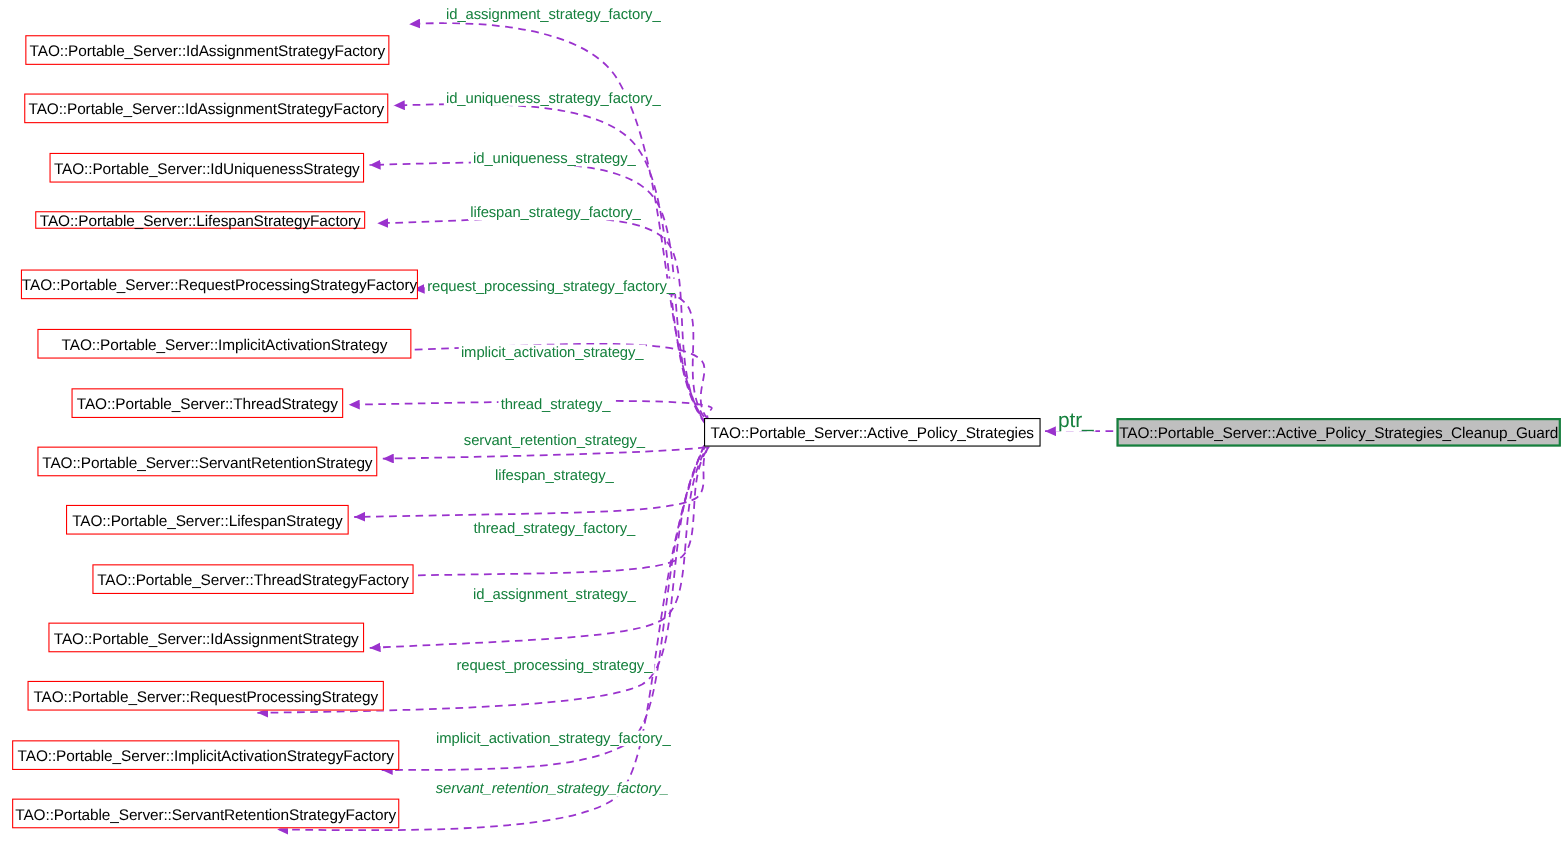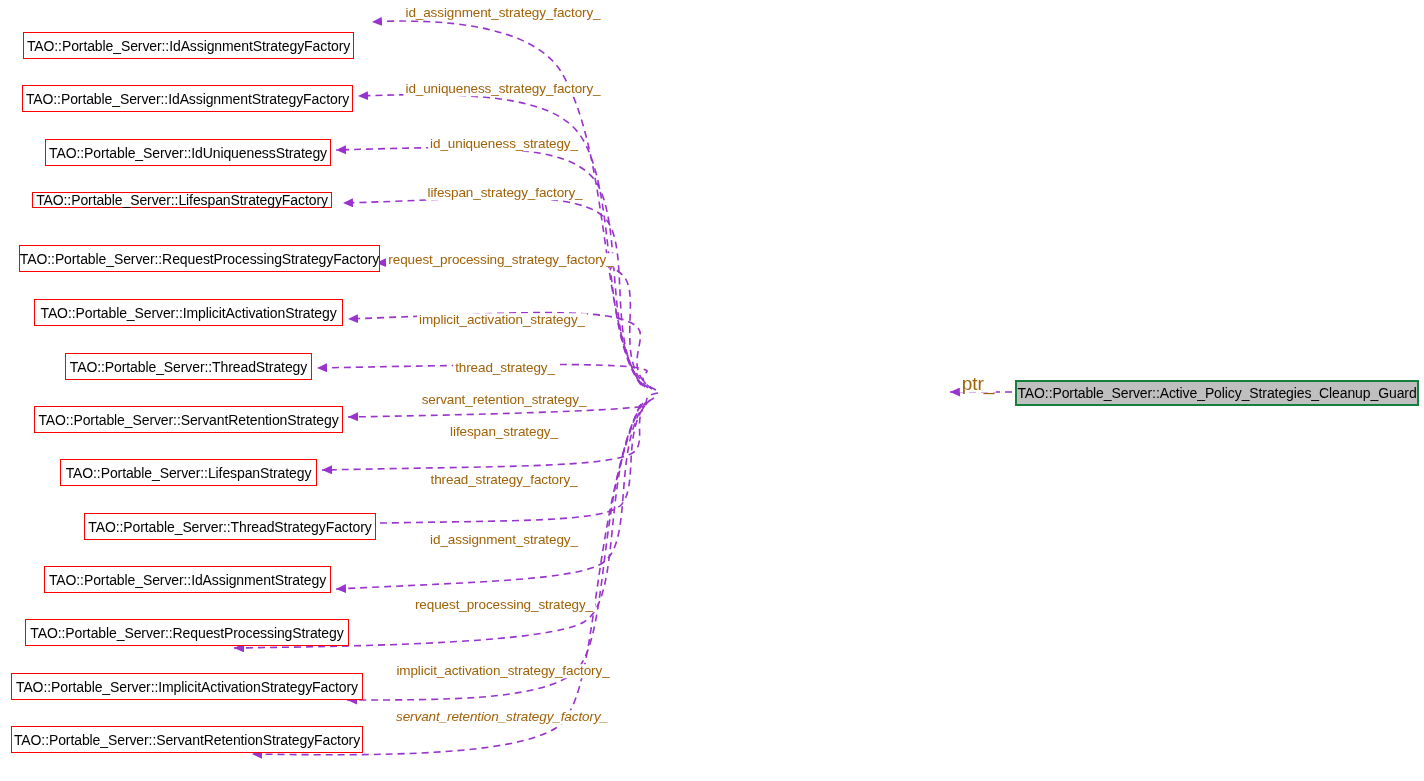--- a/index.html
+++ b/index.html
@@ -44,21 +44,21 @@
   .node.center {
     border: 1px solid #000000;
     background: #ffffff;
   }
   .node.current {
     border: 2px solid #15803d;
     background: #bfbfbf;
   }
   .edge-label {
     position: absolute;
-    color: #a16207;
+    color: #15803d;
     font-size: 13.5px;
     line-height: 1;
     white-space: nowrap;
     letter-spacing: -0.1px;
     transform: translate(-50%, -50%);
     background: #ffffff;
     padding: 0 2px;
   }
   .edge-label.ptr {
     font-size: 19px;
@@ -95,21 +95,21 @@
         <path d="M 1012,392 L 950,392" marker-end="url(#arrow)"></path>
       </g>
   </svg>
 
   <div id="nodes-layer">
       <div class="node" style="left: 23px; top: 32px; width: 331px; height: 27px;">TAO::Portable_Server::IdAssignmentStrategyFactory</div>
       <div class="node" style="left: 22px; top: 85px; width: 331px; height: 27px;">TAO::Portable_Server::IdAssignmentStrategyFactory</div>
       <div class="node" style="left: 45px; top: 139px; width: 286px; height: 27px;">TAO::Portable_Server::IdUniquenessStrategy</div>
       <div class="node" style="left: 32px; top: 192px; width: 300px; height: 16px; text-align: right;">TAO::Portable_Server::LifespanStrategyFactory</div>
       <div class="node" style="left: 19px; top: 245px; width: 361px; height: 27px;">TAO::Portable_Server::RequestProcessingStrategyFactory</div>
-      <div class="node" style="left: 34px; top: 299px; width: 309px; height: 27px;">TAO::Portable_Server::ImplicitActivationStrategy</div>
+      <div class="node" style="left: 34px; top: 299px; width: 340px; height: 27px;">TAO::Portable_Server::ImplicitActivationStrategy</div>
       <div class="node" style="left: 65px; top: 353px; width: 247px; height: 27px;">TAO::Portable_Server::ThreadStrategy</div>
       <div class="node" style="left: 34px; top: 406px; width: 309px; height: 27px;">TAO::Portable_Server::ServantRetentionStrategy</div>
       <div class="node" style="left: 60px; top: 459px; width: 257px; height: 27px;">TAO::Portable_Server::LifespanStrategy</div>
       <div class="node" style="left: 42px; top: 513px; width: 292px; height: 27px; margin-left: 42px;">TAO::Portable_Server::ThreadStrategyFactory</div>
       <div class="node" style="left: 44px; top: 566px; width: 287px; height: 27px;">TAO::Portable_Server::IdAssignmentStrategy</div>
       <div class="node" style="left: 25px; top: 619px; width: 324px; height: 27px;">TAO::Portable_Server::RequestProcessingStrategy</div>
       <div class="node" style="left: 11px; top: 673px; width: 352px; height: 27px;">TAO::Portable_Server::ImplicitActivationStrategyFactory</div>
       <div class="node" style="left: 11px; top: 726px; width: 352px; height: 27px;">TAO::Portable_Server::ServantRetentionStrategyFactory</div>
     </div>
 
@@ -123,18 +123,19 @@
       <div class="edge-label" style="left: 505px; top: 368px;">thread_strategy_</div>
       <div class="edge-label" style="left: 504px; top: 400px;">servant_retention_strategy_</div>
       <div class="edge-label" style="left: 504px; top: 432px;">lifespan_strategy_</div>
       <div class="edge-label" style="left: 504px; top: 480px;">thread_strategy_factory_</div>
       <div class="edge-label" style="left: 504px; top: 540px;">id_assignment_strategy_</div>
       <div class="edge-label" style="left: 504px; top: 605px;">request_processing_strategy_</div>
       <div class="edge-label" style="left: 503px; top: 671px;">implicit_activation_strategy_factory_</div>
       <div class="edge-label" style="left: 502px; top: 717px; font-style: italic;">servant_retention_strategy_factory_</div>
     </div>
 
+  <div class="node center" id="center-node" style="left: 640px; top: 380px; width: 306px; height: 26px;">TAO::Portable_Server::Active_Policy_Strategies</div>
 
   <div class="node current" id="current-node" style="left: 1015px; top: 380px; width: 404px; height: 26px;">TAO::Portable_Server::Active_Policy_Strategies_Cleanup_Guard</div>
 
   <div class="edge-label ptr" id="ptr-label" style="left: 978px; top: 383px;">ptr_</div>
 
 </div>
 
 </body></html>

